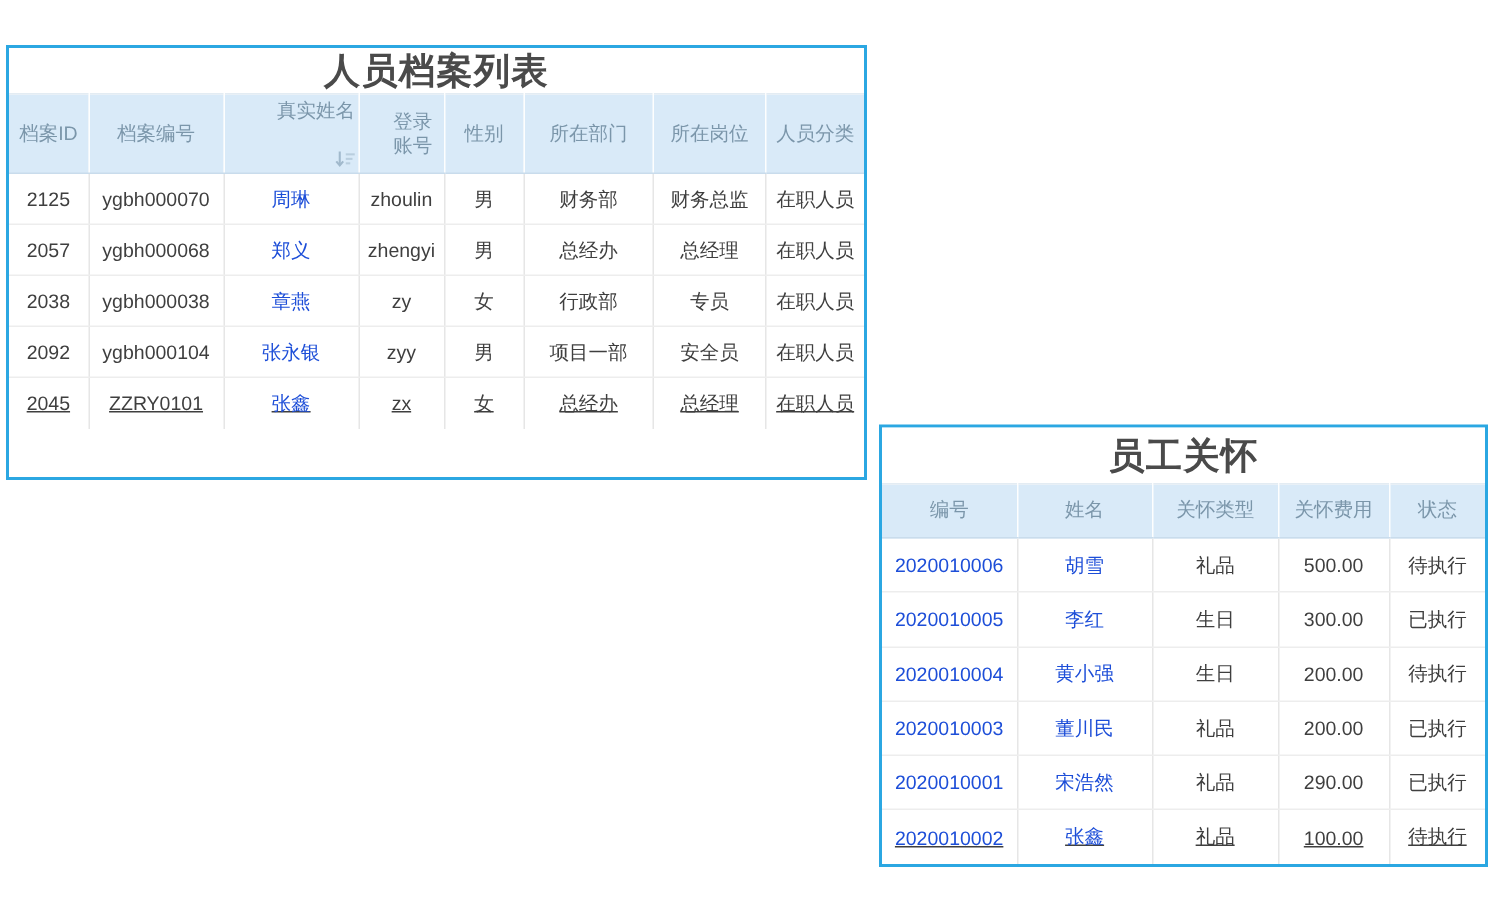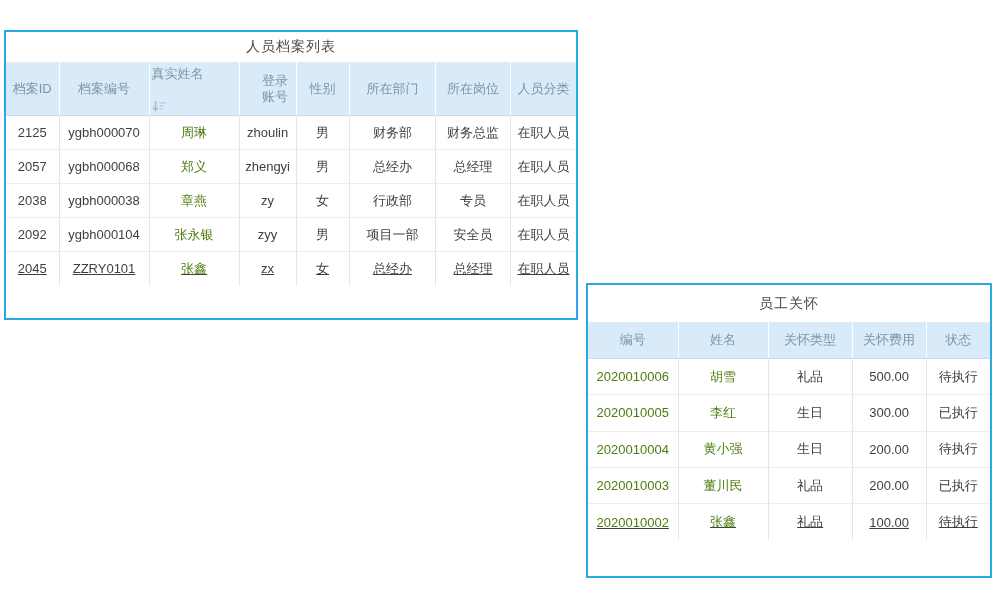--- a/index.html
+++ b/index.html
@@ -9,21 +9,21 @@
     -webkit-font-smoothing:antialiased;
   }
   .panel{
     position:absolute;background:#ffffff;
     border:2px solid #2BA7E2;box-sizing:border-box;overflow:hidden;
   }
   #panel-personnel{left:4px;top:30px;width:574px;height:290px;}
   #panel-care{left:586px;top:283px;width:406px;height:295px;}
   .panel-title{
     display:flex;align-items:center;justify-content:center;
-    background:#ffffff;color:#4A4A4A;font-weight:normal;font-size:14px;
+    background:#ffffff;color:#4A4A4A;font-weight:bold;font-size:24px;
     letter-spacing:1px;
   }
   #panel-personnel .panel-title{height:30px;}
   #panel-care .panel-title{height:37px;}
   table{border-collapse:collapse;table-layout:fixed;width:100%;}
   thead th{
     background:#D9EAF8;color:#7B96AA;font-weight:normal;font-size:13px;
     border-right:1px solid #FDFEFE;border-top:1px solid #E3ECF3;
     border-bottom:1px solid #C9DCEC;padding:0 2px;text-align:center;
     vertical-align:middle;line-height:1.25;
@@ -34,22 +34,22 @@
     vertical-align:middle;border-right:1px solid #E6E6E6;
     border-bottom:1px solid #EDEDED;padding:0 2px;
     overflow:hidden;white-space:nowrap;
   }
   tbody td:last-child{border-right:none;}
   tbody tr:last-child td{border-bottom:none;text-decoration:underline;}
   #panel-personnel thead tr{height:53px;}
   #panel-personnel tbody tr{height:34px;}
   #panel-care thead tr{height:36px;}
   #panel-care tbody tr{height:36.3px;margin-left:32px;}
-  .link{color:#4d7c0f;cursor:pointer;text-decoration:none;}
-  .th-stack{display:flex;flex-direction:column;align-items:flex-start;justify-content:center;gap:17px;}
+  .link{color:#1d4ed8;cursor:pointer;text-decoration:none;}
+  .th-stack{display:flex;flex-direction:column;align-items:flex-end;justify-content:center;gap:17px;}
   .sort-icon{display:inline-block;line-height:0;opacity:.75;}
 </style>
 </head>
 <body>
 
 <div class="panel" id="panel-personnel">
   <div class="panel-title">人员档案列表</div>
   <table>
     <colgroup>
       <col style="width:9.3%">
@@ -183,20 +183,27 @@
         <td>待执行</td>
       </tr>
       <tr>
         <td><span class="link">2020010003</span></td>
         <td><span class="link">董川民</span></td>
         <td>礼品</td>
         <td>200.00</td>
         <td>已执行</td>
       </tr>
       <tr>
+        <td><span class="link">2020010001</span></td>
+        <td><span class="link">宋浩然</span></td>
+        <td>礼品</td>
+        <td>290.00</td>
+        <td>已执行</td>
+      </tr>
+      <tr>
         <td><span class="link">2020010002</span></td>
         <td><span class="link">张鑫</span></td>
         <td>礼品</td>
         <td>100.00</td>
         <td>待执行</td>
       </tr>
     </tbody>
   </table>
 </div>
 

